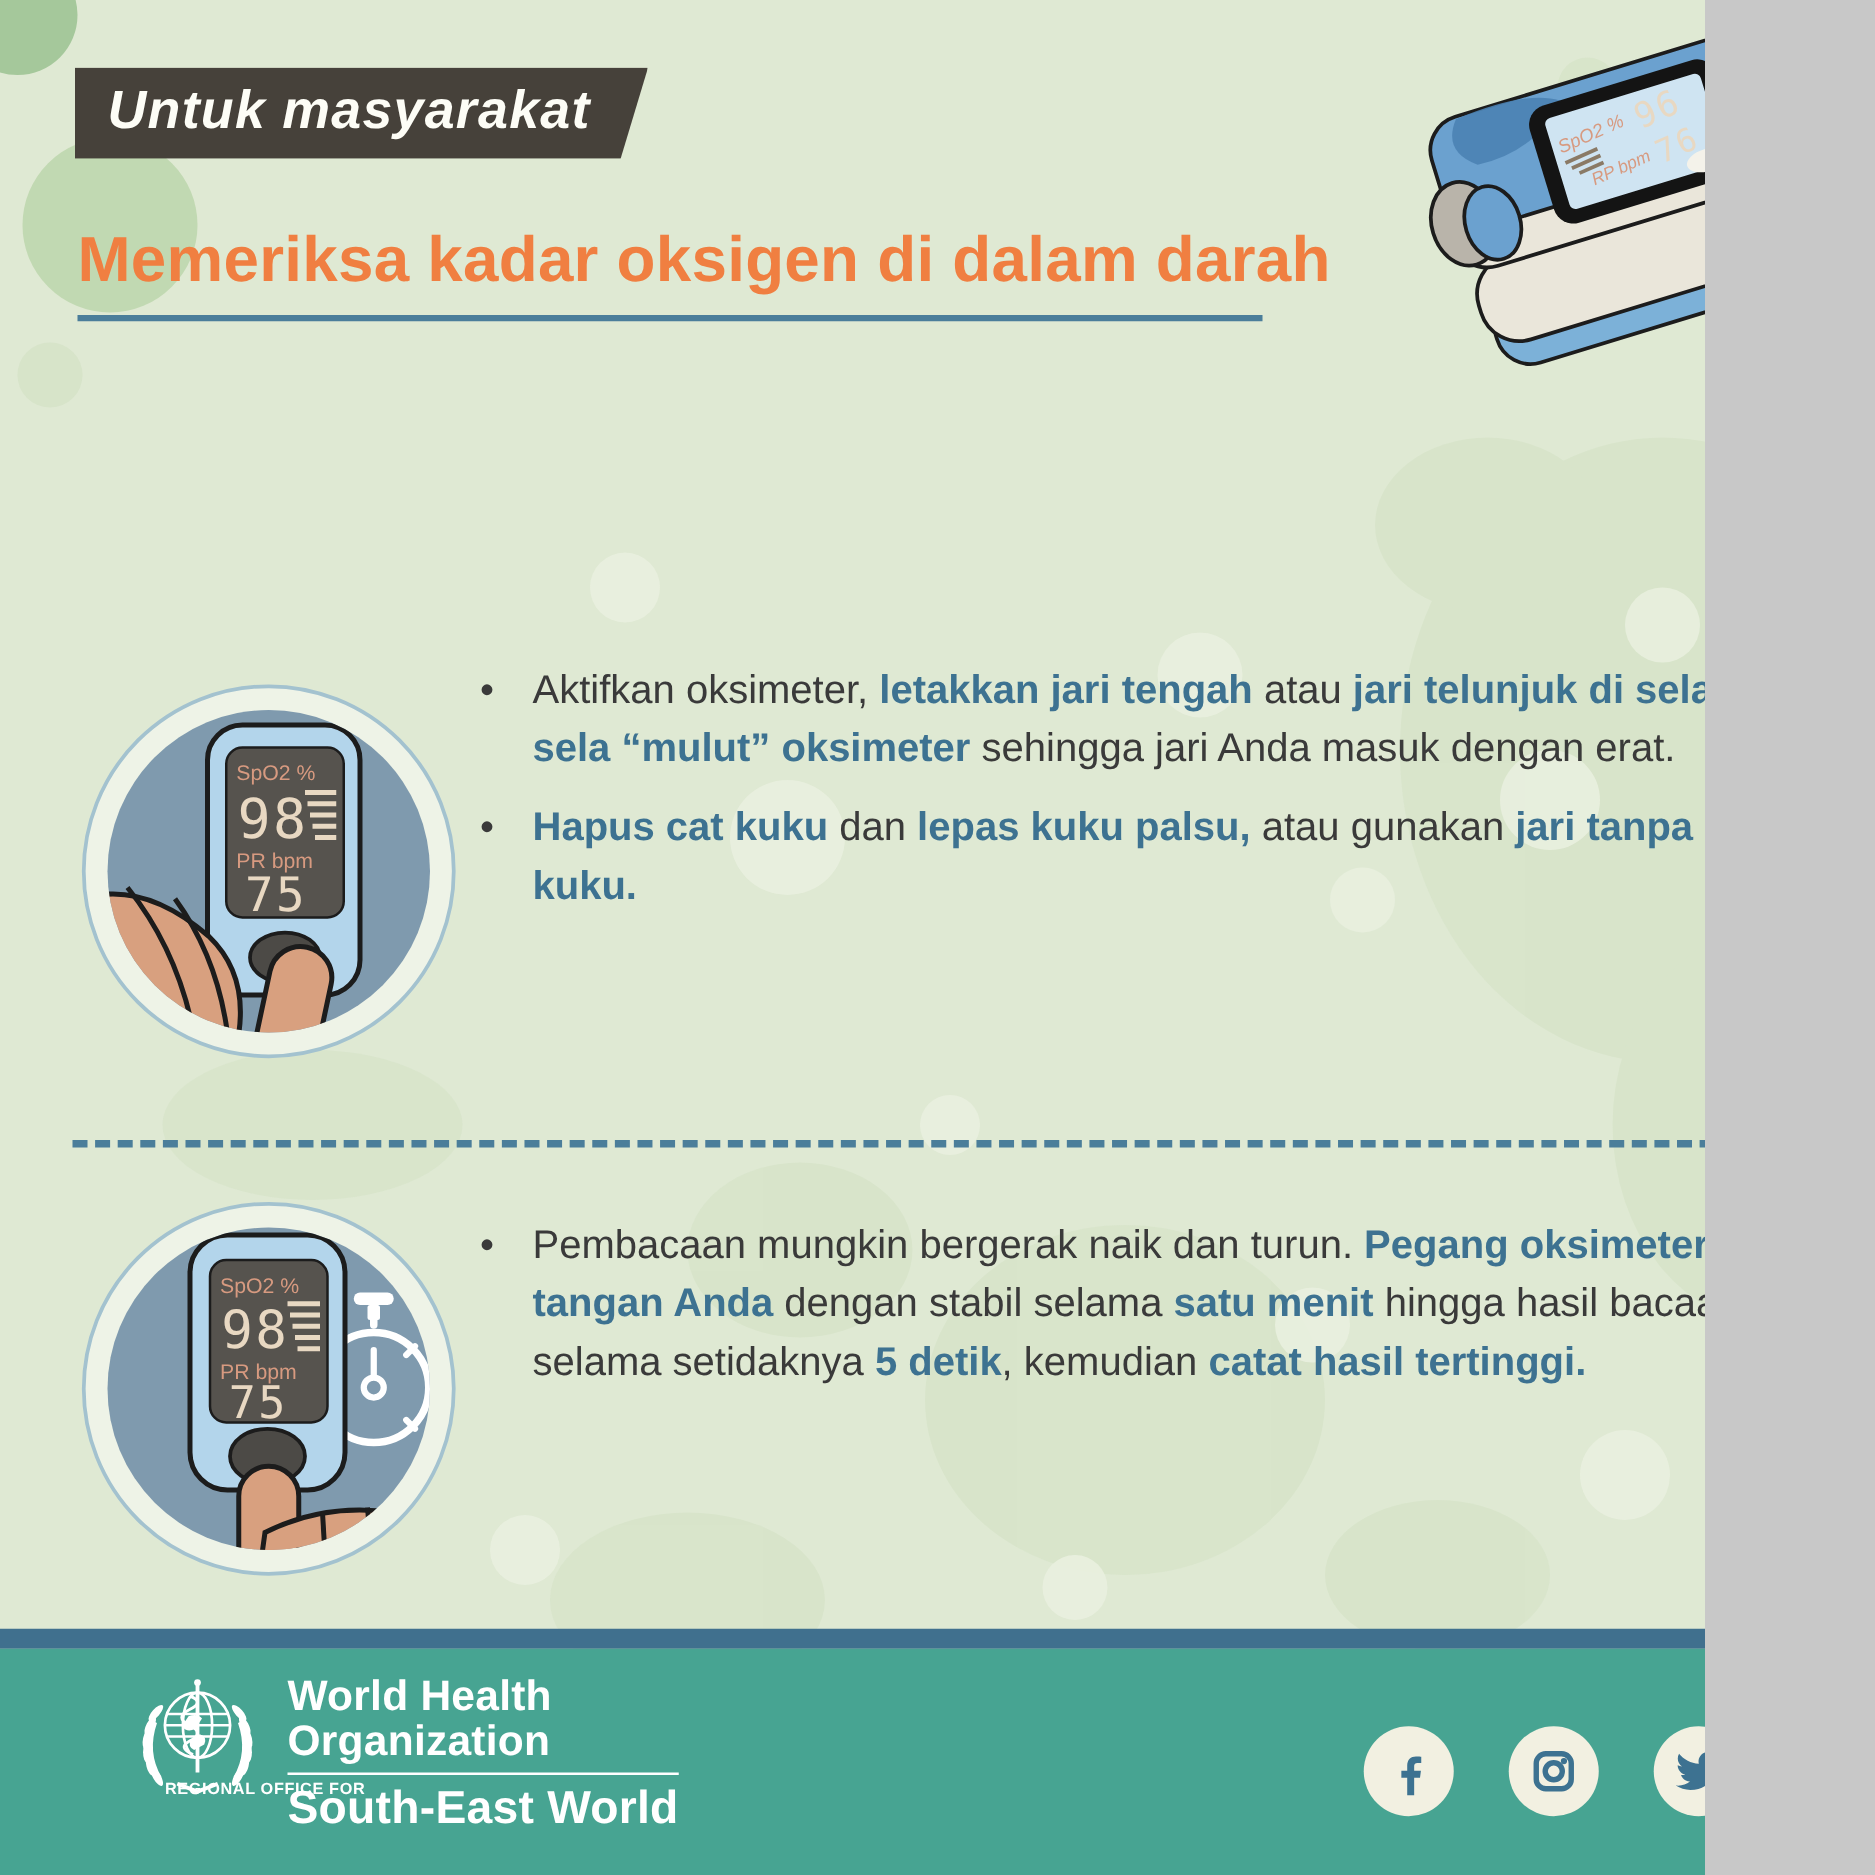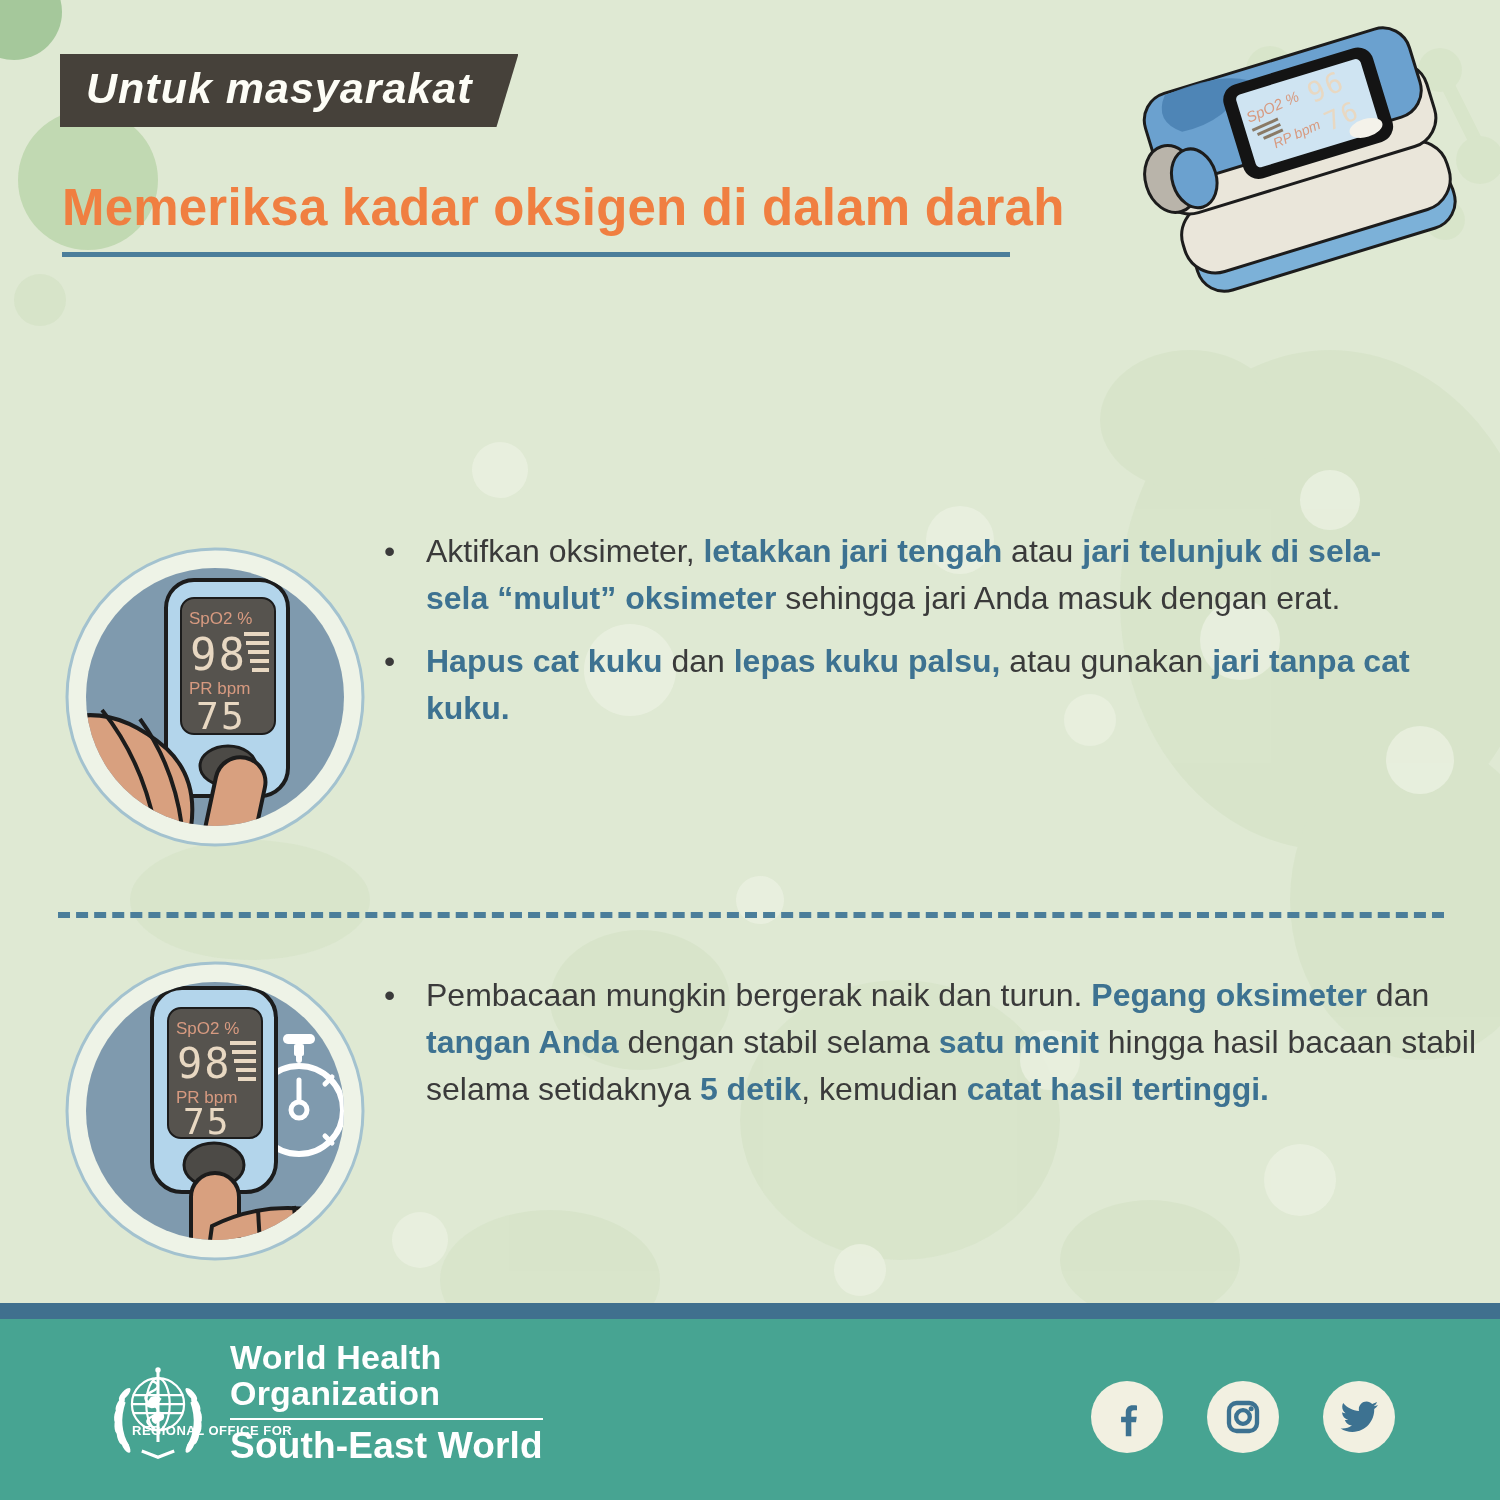--- a/index.html
+++ b/index.html
@@ -1,17 +1,17 @@
 <!DOCTYPE html>
 <html><head>
 <meta charset="utf-8">
 <style>
   html,body{margin:0;padding:0;background:#c8c8c8;}
   .canvas{
-    position:relative;width:1500px;height:1500px;overflow:hidden;
+    position:relative;width:1364px;height:1500px;overflow:hidden;
     background:#dfe9d3;
     font-family:"Liberation Sans","DejaVu Sans",sans-serif;
   }
   .bg-decor{position:absolute;left:0;top:0;width:1500px;height:1500px;}
 
   
   .badge{
     position:absolute;left:60px;top:54px;background:#46413a;color:#fdfdf6;
     font-size:43px;font-weight:bold;font-style:italic;
     padding:10px 46px 14px 26px;letter-spacing:1px;
@@ -40,21 +40,21 @@
   .sec1{left:384px;top:528px;width:1030px;}
   .sec2{left:384px;top:972px;width:1110px;}
   .seg-bold{font-weight:bold;color:#3d7291;}
 
   .dashed{position:absolute;left:58px;top:912px;width:1386px;height:0;
     border-top:6px dashed #4b7e9a;}
 
   
   .footer-strip{position:absolute;left:0;top:1303px;width:1500px;height:16px;background:#40708e;}
   .footer{position:absolute;left:0;top:1319px;width:1500px;height:181px;background:#47a492;}
-  .who{position:absolute;left:104px;top:20px;display:flex;align-items:flex-end;}
+  .who{position:absolute;left:104px;top:20px;display:flex;align-items:flex-start;}
   .who-emblem{width:108px;height:104px;flex:0 0 auto;}
   .who-text{margin-left:18px;color:#ffffff;}
   .who-line{font-size:34px;font-weight:bold;line-height:1.06;letter-spacing:.2px;}
   .who-sep{width:100%;height:2px;background:#ffffff;margin:7px 0 5px;}
   .who-region-row{display:flex;align-items:baseline;}
   .who-office{font-size:13px;font-weight:bold;letter-spacing:.5px;
     position:absolute;left:-98px;transform:translateY(-2px);white-space:nowrap;}
   .who-region-wrap{position:relative;}
   .who-region{font-size:37px;font-weight:bold;letter-spacing:.2px;}
   .social{position:absolute;top:62px;left:1091px;display:flex;gap:44px;}

